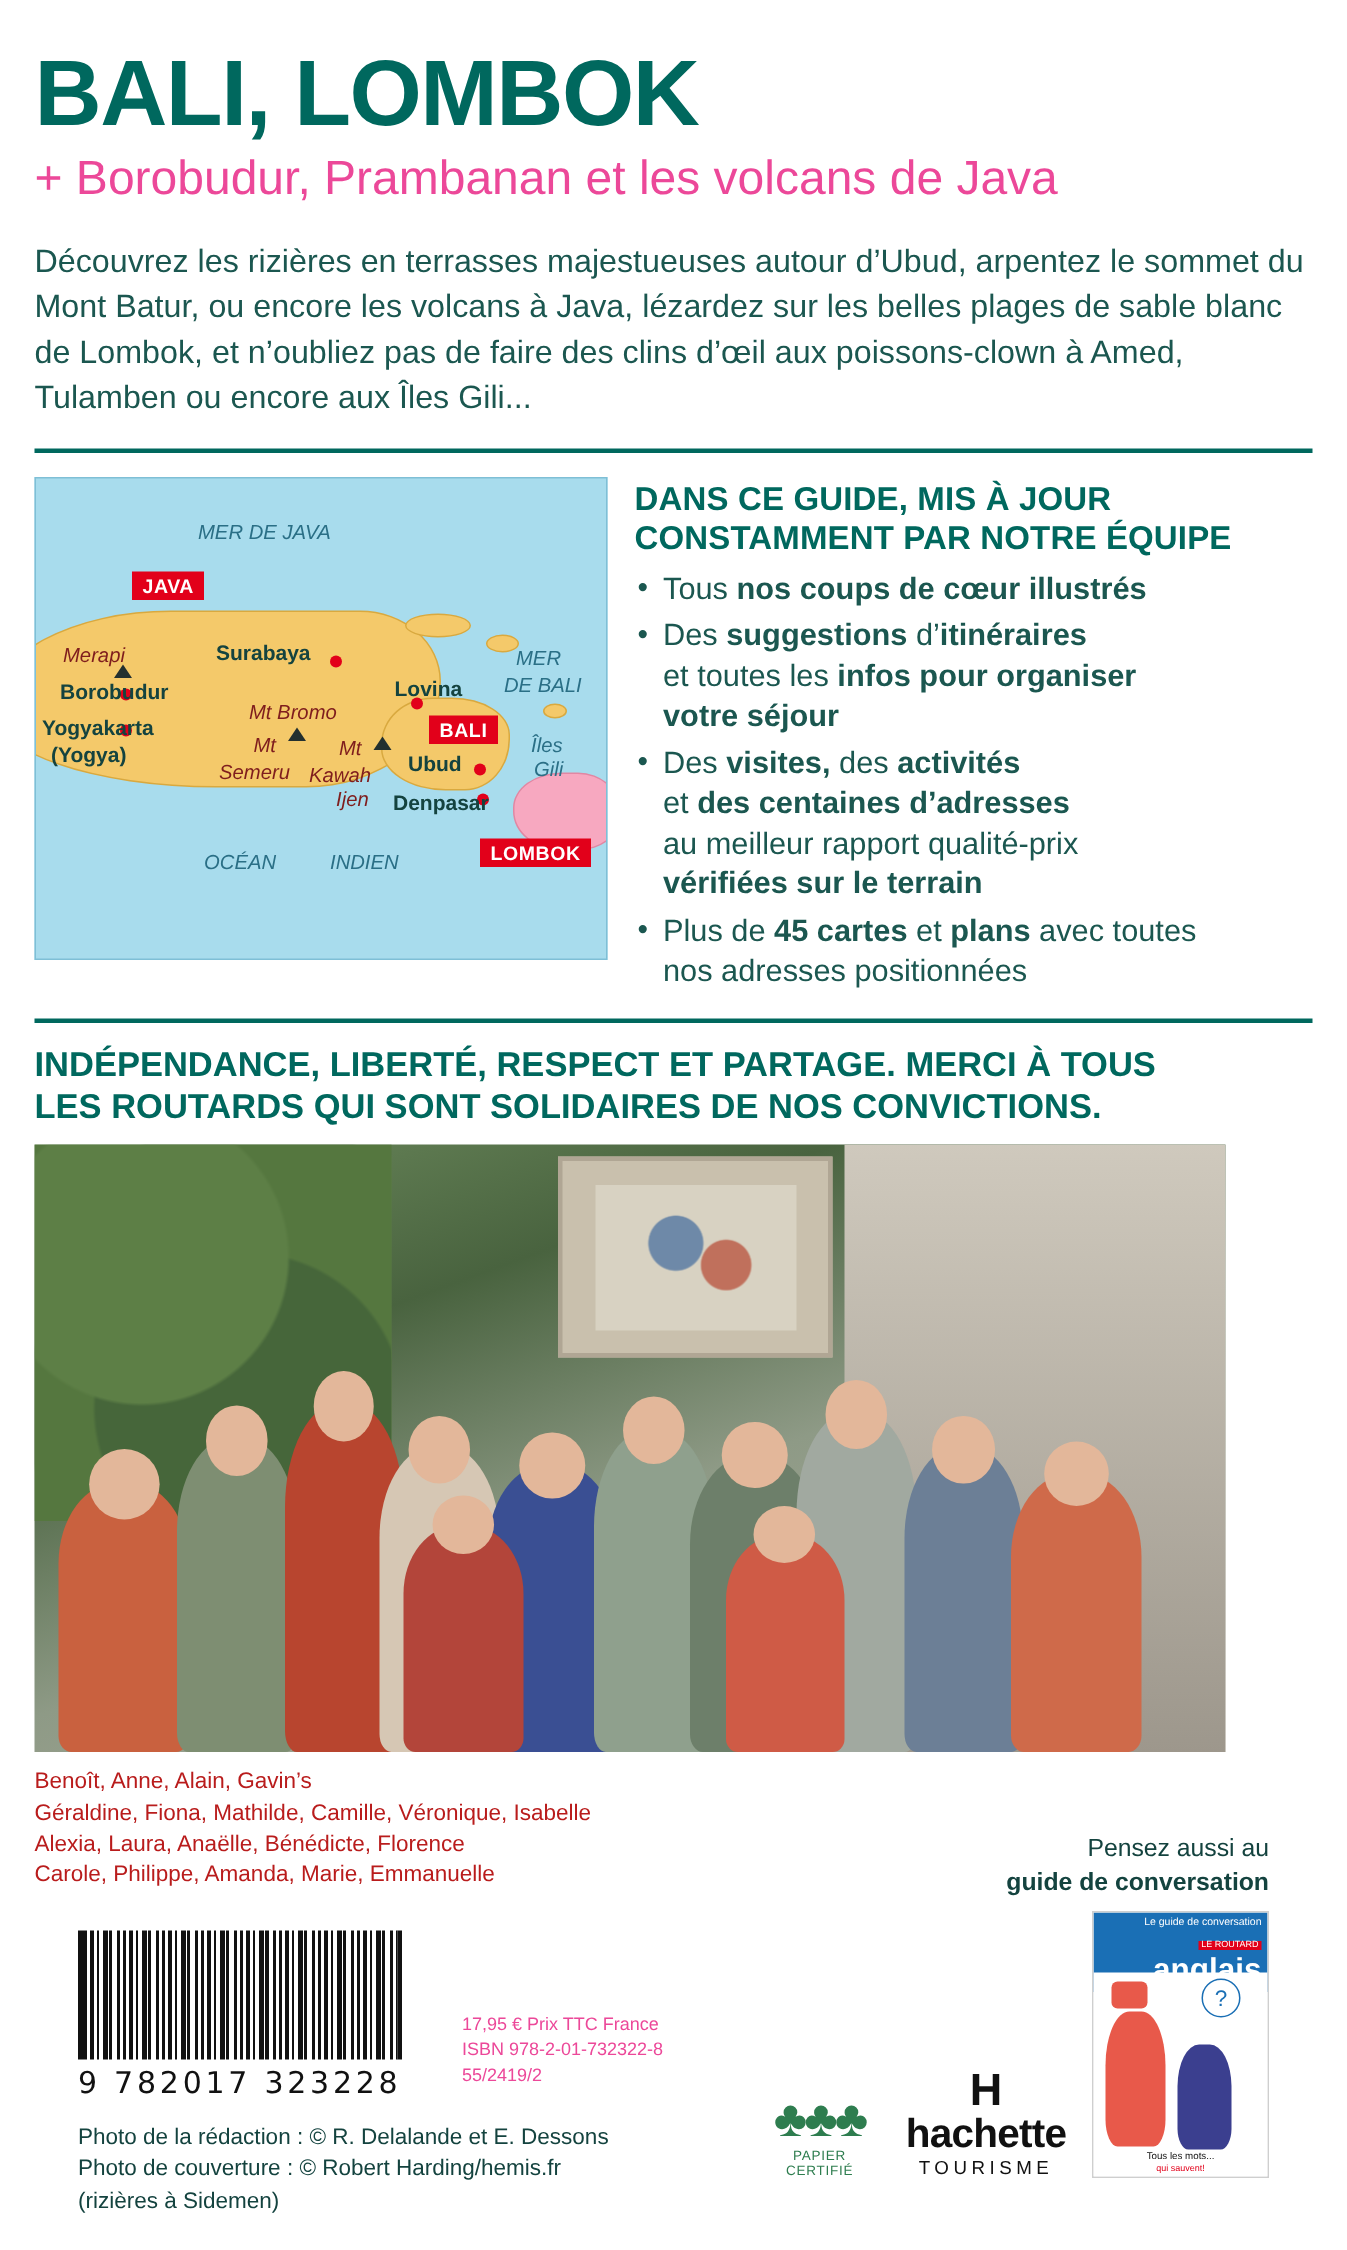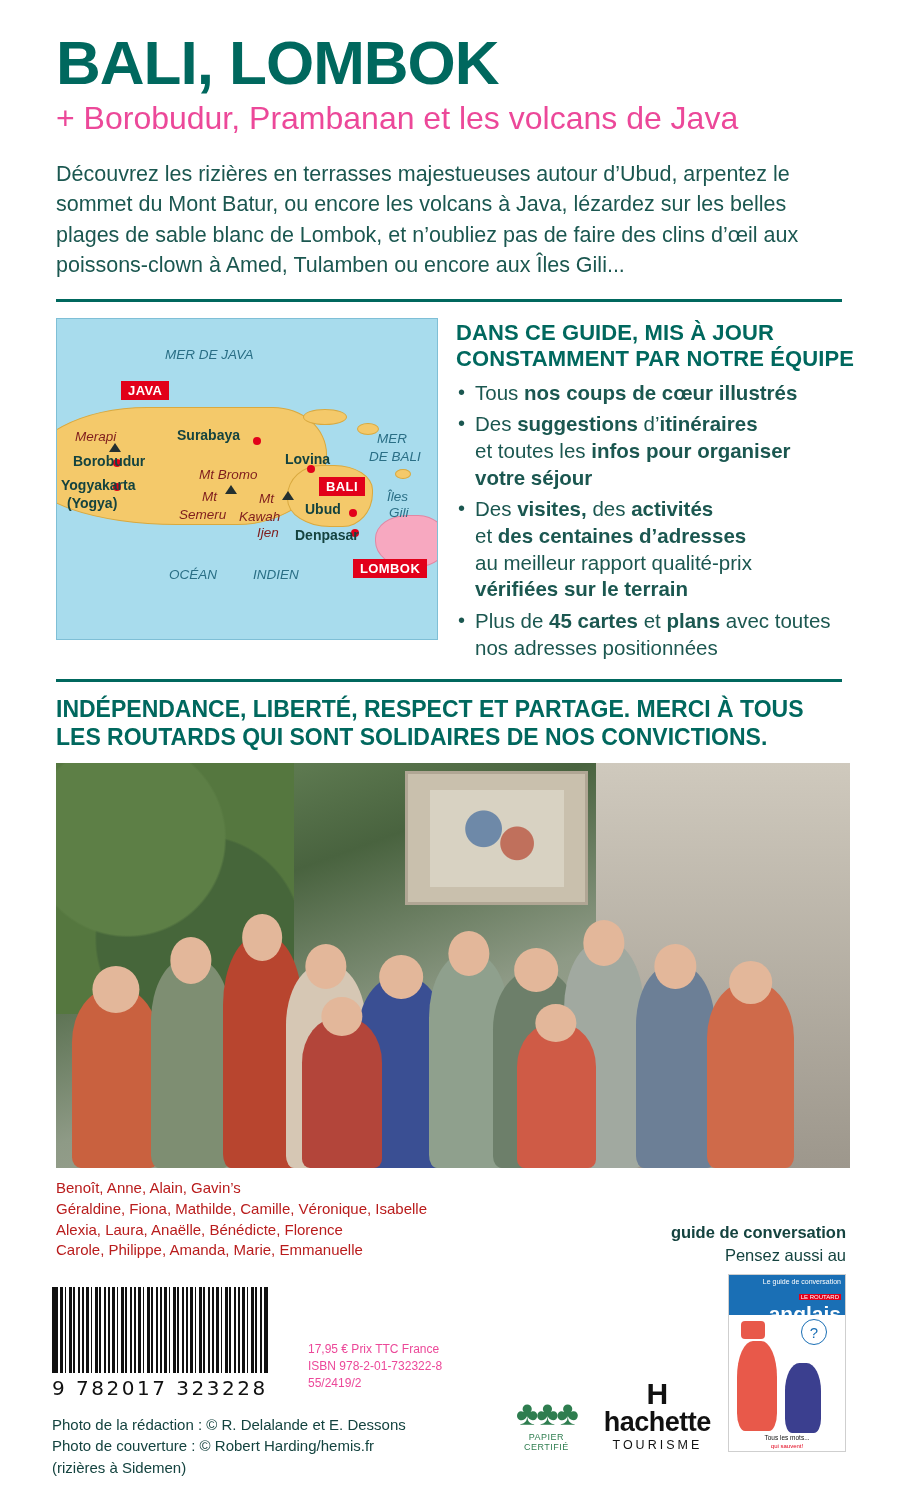--- a/index.html
+++ b/index.html
@@ -4,21 +4,21 @@
 <style>
   * { box-sizing: border-box; }
   html, body { margin: 0; padding: 0; }
   body {
     width: 898px; height: 1500px;
     background: #ffffff;
     font-family: "Liberation Sans", sans-serif;
     color: #1d4f4a;
     overflow: hidden;
   }
-  .page { position: relative; width: 898px; height: 1500px; padding: 0 56px; }
+  .page { position: relative; width: 898px; height: 1500px; padding: 0 23px; }
 
   
   .title {
     font-size: 62px;
     font-weight: bold;
     color: #00685e;
     letter-spacing: -1px;
     line-height: 1.0;
     padding-top: 32px;
     margin: 0;
@@ -216,21 +216,21 @@
       <div class="map-label" style="left:312px; top:130px;">DE BALI</div>
       <div class="map-label" style="left:112px; top:248px;">OCÉAN</div>
       <div class="map-label" style="left:196px; top:248px;">INDIEN</div>
       <div class="map-label" style="left:330px; top:170px;">Îles</div>
       <div class="map-label" style="left:332px; top:186px;">Gili</div>
 
       <div class="map-city" style="left:120px; top:108px;">Surabaya</div>
       <div class="map-city" style="left:16px; top:134px;">Borobudur</div>
       <div class="map-city" style="left:4px; top:158px;">Yogyakarta</div>
       <div class="map-city" style="left:10px; top:176px;">(Yogya)</div>
-      <div class="map-city" style="left:228px; top:132px;">Lovina</div>
+      <div class="map-city" style="left:239px; top:132px;">Lovina</div>
       <div class="map-city" style="left:248px; top:182px;">Ubud</div>
       <div class="map-city" style="left:238px; top:208px;">Denpasar</div>
 
       <div class="map-mt" style="left:18px; top:110px;">Merapi</div>
       <div class="map-mt" style="left:142px; top:148px;">Mt Bromo</div>
       <div class="map-mt" style="left:145px; top:170px;">Mt</div>
       <div class="map-mt" style="left:122px; top:188px;">Semeru</div>
       <div class="map-mt" style="left:202px; top:172px;">Mt</div>
       <div class="map-mt" style="left:182px; top:190px;">Kawah</div>
       <div class="map-mt" style="left:200px; top:206px;">Ijen</div>
@@ -326,22 +326,22 @@
     </div>
 
     <div class="photo-credits">
       <div>Photo de la rédaction : © R. Delalande et E. Dessons</div>
       <div>Photo de couverture : © Robert Harding/hemis.fr</div>
       <div>(rizières à Sidemen)</div>
     </div>
 
     <div class="footer-right">
       <div class="pensez">
+        <div>Pensez aussi au</div>
         <div style="font-weight:bold">guide de conversation</div>
-        <div>Pensez aussi au</div>
       </div>
       <div class="brand-row">
         <div class="papier">
           <div class="trees">♣♣♣</div>
           <div class="papier-txt">PAPIER CERTIFIÉ</div>
         </div>
         <div class="hachette">
           <div style="font-size:30px;font-weight:bold;color:#111;line-height:.9">H</div>
           <div class="hachette-main">hachette</div>
           <div class="hachette-sub">TOURISME</div>

